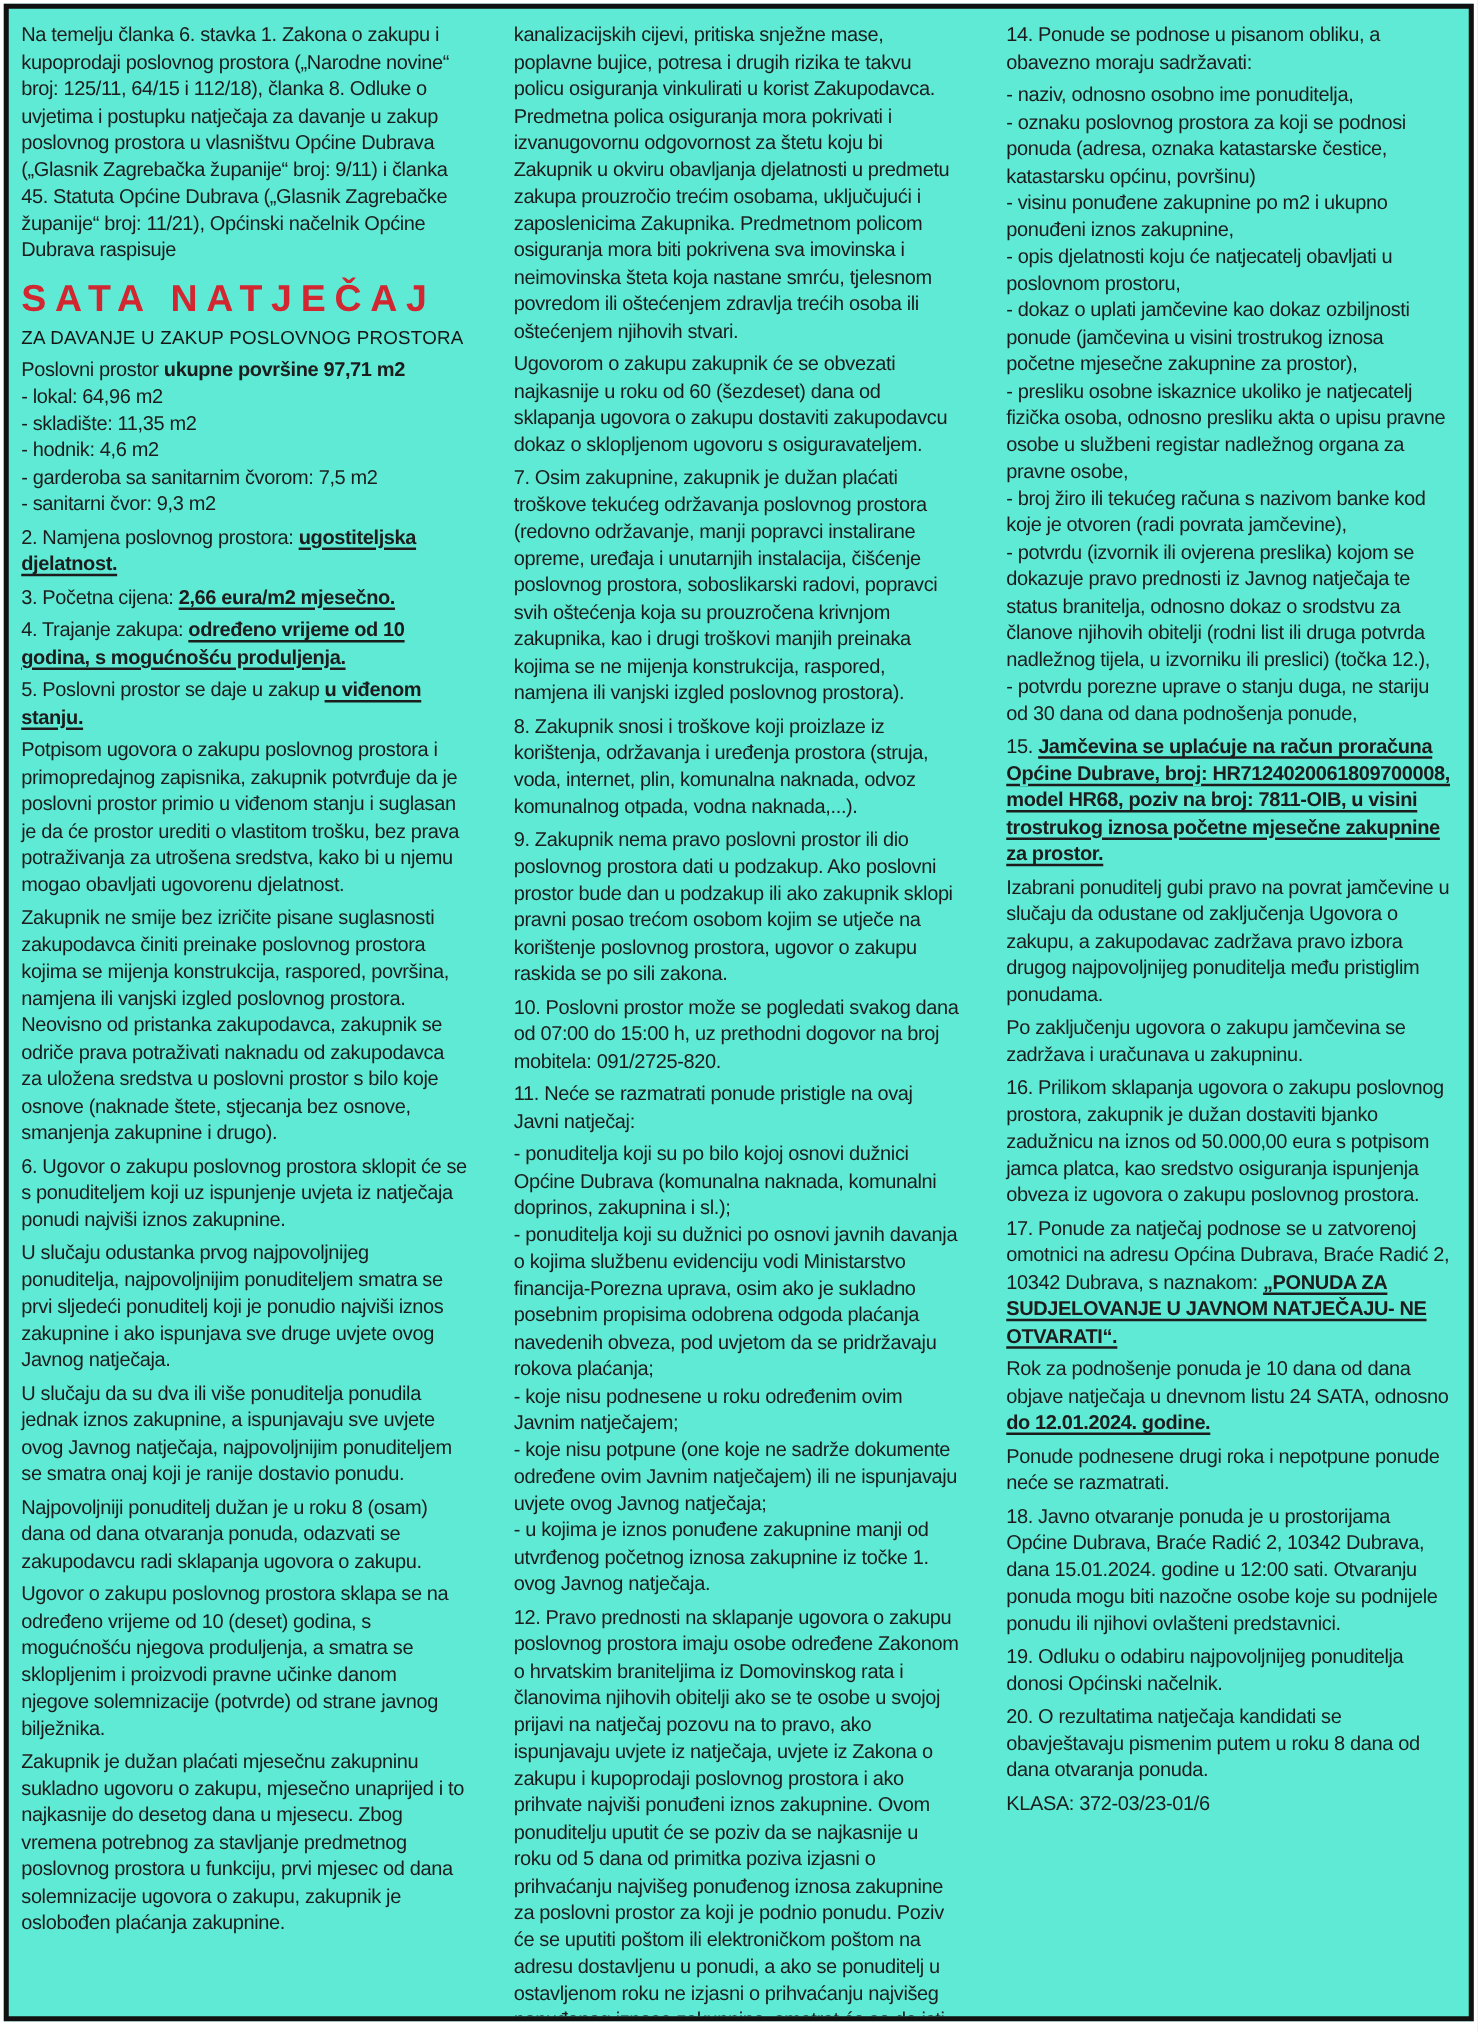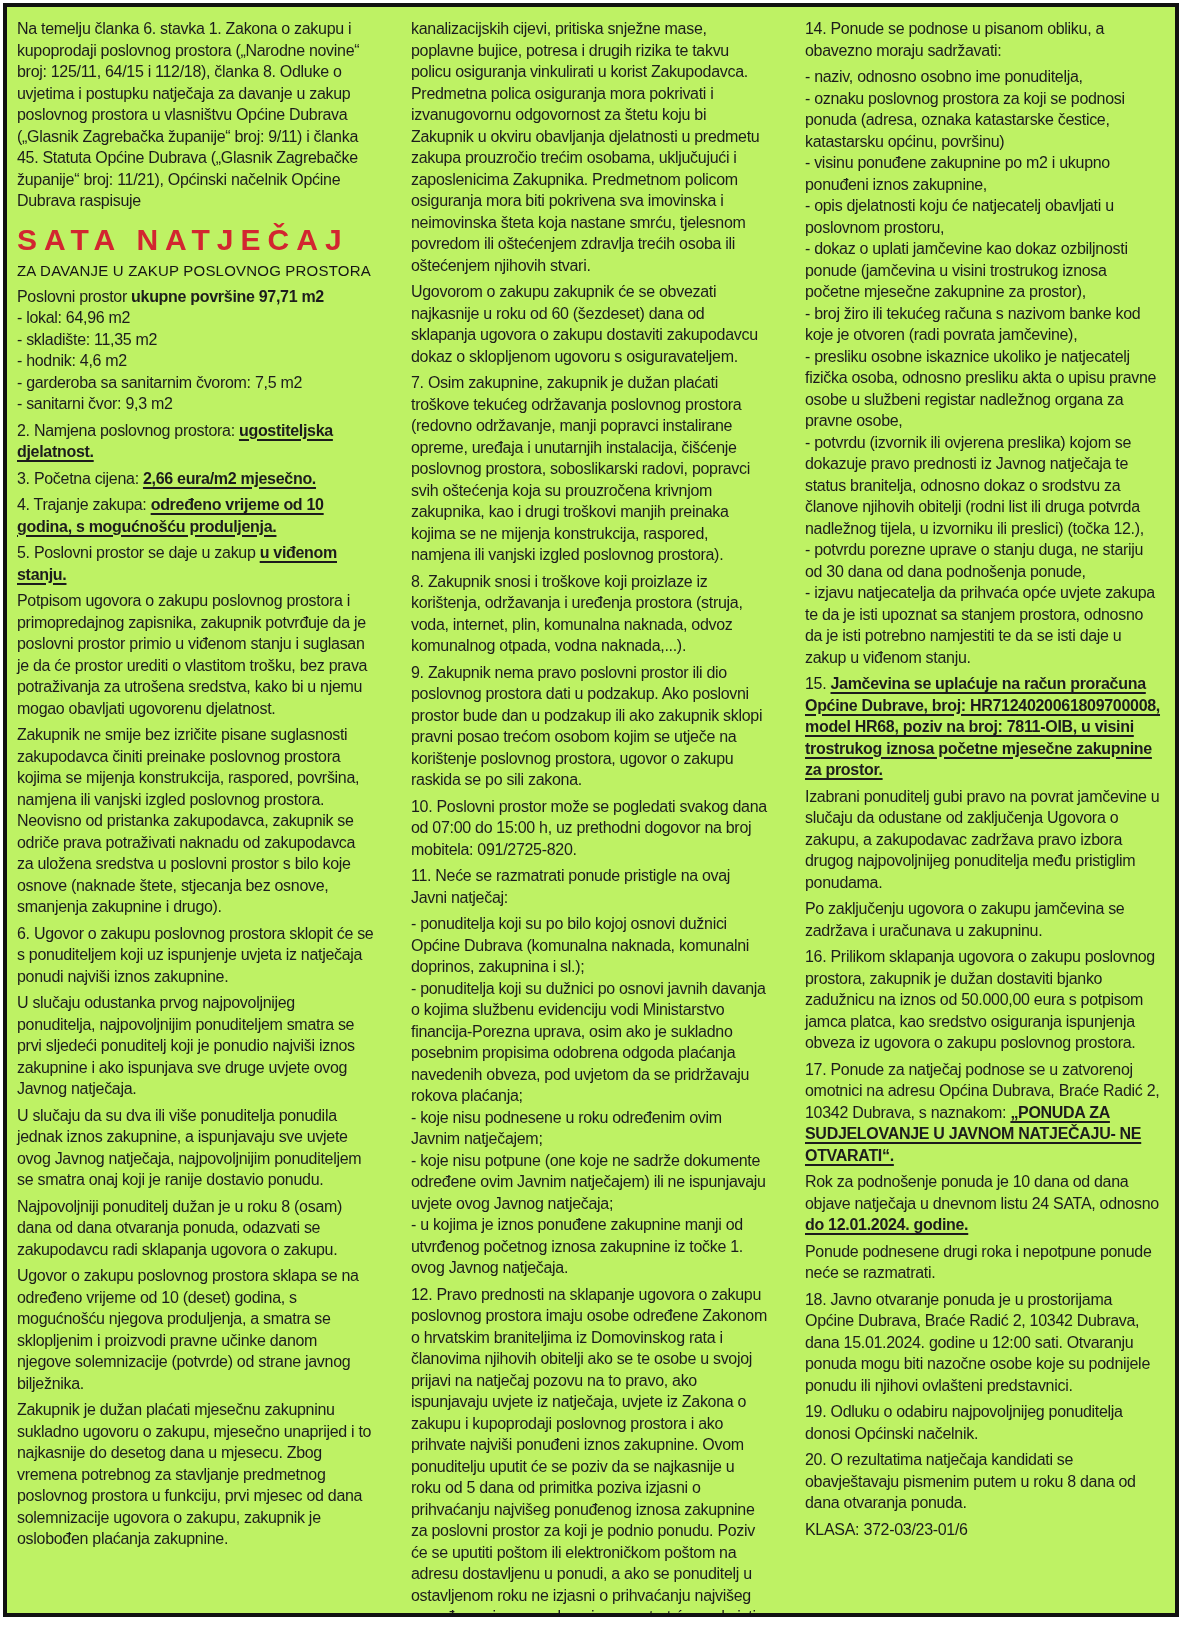--- a/index.html
+++ b/index.html
@@ -17,21 +17,21 @@
     color: #1c1c1c;
   }
   .frame {
     position: absolute;
     left: 3px;
     top: 3px;
     width: 1176px;
     height: 1614px;
     border: 4px solid #111111;
     box-sizing: border-box;
-    background: #bef264;
+    background: #5eead4;
     padding: 11px 9px 8px 10px;
     overflow: hidden;
   }
   .columns {
     display: flex;
     gap: 37px;
   }
   .col {
     width: 357px;
     flex: 0 0 357px;
@@ -117,25 +117,24 @@
           <div class="block para"><span>12. Pravo prednosti na sklapanje ugovora o zakupu poslovnog prostora imaju osobe određene Zakonom o hrvatskim braniteljima iz Domovinskog rata i članovima njihovih obitelji ako se te osobe u svojoj prijavi na natječaj pozovu na to pravo, ako ispunjavaju uvjete iz natječaja, uvjete iz Zakona o zakupu i kupoprodaji poslovnog prostora i ako prihvate najviši ponuđeni iznos zakupnine. Ovom ponuditelju uputit će se poziv da se najkasnije u roku od 5 dana od primitka poziva izjasni o prihvaćanju najvišeg ponuđenog iznosa zakupnine za poslovni prostor za koji je podnio ponudu. Poziv će se uputiti poštom ili elektroničkom poštom na adresu dostavljenu u ponudi, a ako se ponuditelj u ostavljenom roku ne izjasni o prihvaćanju najvišeg ponuđenog iznosa zakupnine, smatrat će se da isti ne prihvaća.</span></div>
         </div>
         <div class="col">
           <div class="block para"><span>14. Ponude se podnose u pisanom obliku, a obavezno moraju sadržavati:</span></div>
           <div class="block lines">
             <div class="line"><span>- naziv, odnosno osobno ime ponuditelja,</span></div>
             <div class="line"><span>- oznaku poslovnog prostora za koji se podnosi ponuda (adresa, oznaka katastarske čestice, katastarsku općinu, površinu)</span></div>
             <div class="line"><span>- visinu ponuđene zakupnine po m2 i ukupno ponuđeni iznos zakupnine,</span></div>
             <div class="line"><span>- opis djelatnosti koju će natjecatelj obavljati u poslovnom prostoru,</span></div>
             <div class="line"><span>- dokaz o uplati jamčevine kao dokaz ozbiljnosti ponude (jamčevina u visini trostrukog iznosa početne mjesečne zakupnine za prostor),</span></div>
+            <div class="line"><span>- presliku osobne iskaznice ukoliko je natjecatelj fizička osoba, odnosno presliku akta o upisu pravne osobe u službeni registar nadležnog organa za pravne osobe,</span></div>
             <div class="line"><span>- broj žiro ili tekućeg računa s nazivom banke kod koje je otvoren (radi povrata jamčevine),</span></div>
-            <div class="line"><span>- presliku osobne iskaznice ukoliko je natjecatelj fizička osoba, odnosno presliku akta o upisu pravne osobe u službeni registar nadležnog organa za pravne osobe,</span></div>
             <div class="line"><span>- potvrdu (izvornik ili ovjerena preslika) kojom se dokazuje pravo prednosti iz Javnog natječaja te status branitelja, odnosno dokaz o srodstvu za članove njihovih obitelji (rodni list ili druga potvrda nadležnog tijela, u izvorniku ili preslici) (točka 12.),</span></div>
             <div class="line"><span>- potvrdu porezne uprave o stanju duga, ne stariju od 30 dana od dana podnošenja ponude,</span></div>
-            <div class="line"><span>- izjavu natjecatelja da prihvaća opće uvjete zakupa te da je isti upoznat sa stanjem prostora, odnosno da je isti potrebno namjestiti te da se isti daje u zakup u viđenom stanju.</span></div>
           </div>
           <div class="block para"><span>15. </span><span class="b u">Jamčevina se uplaćuje na račun proračuna Općine Dubrave, broj: HR7124020061809700008, model HR68, poziv na broj: 7811-OIB, u visini trostrukog iznosa početne mjesečne zakupnine za prostor.</span></div>
           <div class="block para"><span>Izabrani ponuditelj gubi pravo na povrat jamčevine u slučaju da odustane od zaključenja Ugovora o zakupu, a zakupodavac zadržava pravo izbora drugog najpovoljnijeg ponuditelja među pristiglim ponudama.</span></div>
           <div class="block para"><span>Po zaključenju ugovora o zakupu jamčevina se zadržava i uračunava u zakupninu.</span></div>
           <div class="block para"><span>16. Prilikom sklapanja ugovora o zakupu poslovnog prostora, zakupnik je dužan dostaviti bjanko zadužnicu na iznos od 50.000,00 eura s potpisom jamca platca, kao sredstvo osiguranja ispunjenja obveza iz ugovora o zakupu poslovnog prostora.</span></div>
           <div class="block para"><span>17. Ponude za natječaj podnose se u zatvorenoj omotnici na adresu Općina Dubrava, Braće Radić 2, 10342 Dubrava, s naznakom: </span><span class="b u">„PONUDA ZA SUDJELOVANJE U JAVNOM NATJEČAJU- NE OTVARATI“.</span></div>
           <div class="block para"><span>Rok za podnošenje ponuda je 10 dana od dana objave natječaja u dnevnom listu 24 SATA, odnosno </span><span class="b u">do 12.01.2024. godine.</span></div>
           <div class="block para"><span>Ponude podnesene drugi roka i nepotpune ponude neće se razmatrati.</span></div>
           <div class="block para"><span>18. Javno otvaranje ponuda je u prostorijama Općine Dubrava, Braće Radić 2, 10342 Dubrava, dana 15.01.2024. godine u 12:00 sati. Otvaranju ponuda mogu biti nazočne osobe koje su podnijele ponudu ili njihovi ovlašteni predstavnici.</span></div>
           <div class="block para"><span>19. Odluku o odabiru najpovoljnijeg ponuditelja donosi Općinski načelnik.</span></div>

